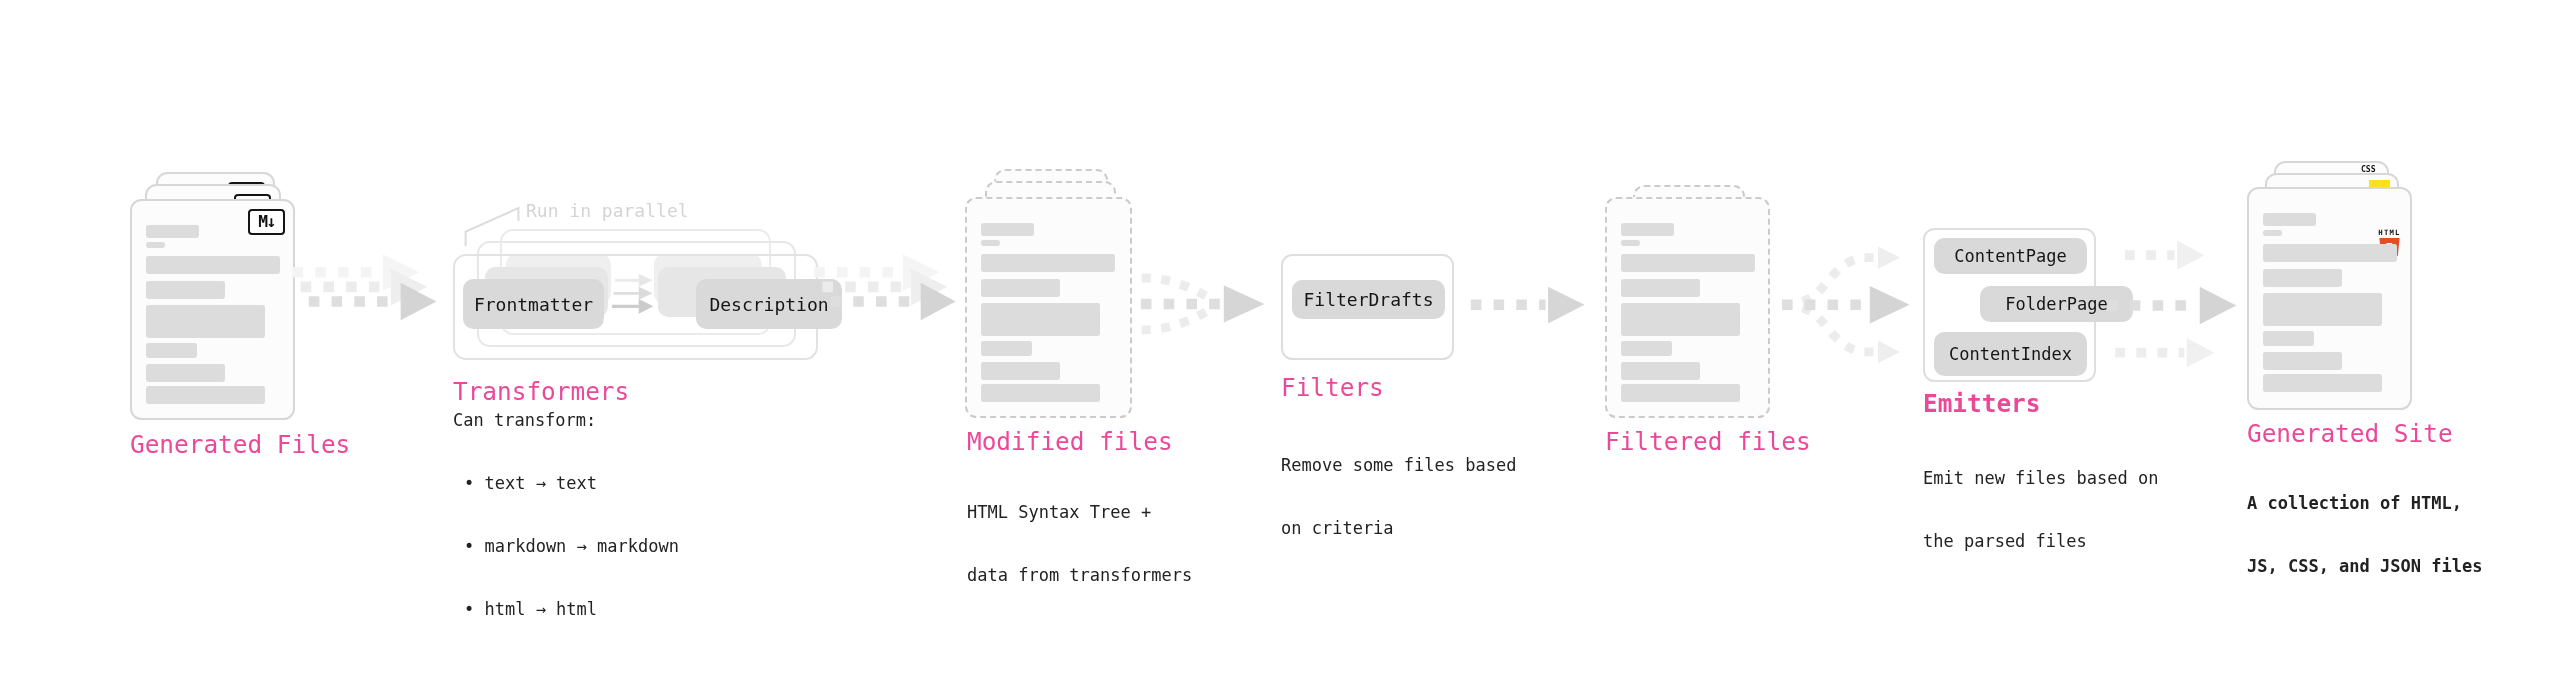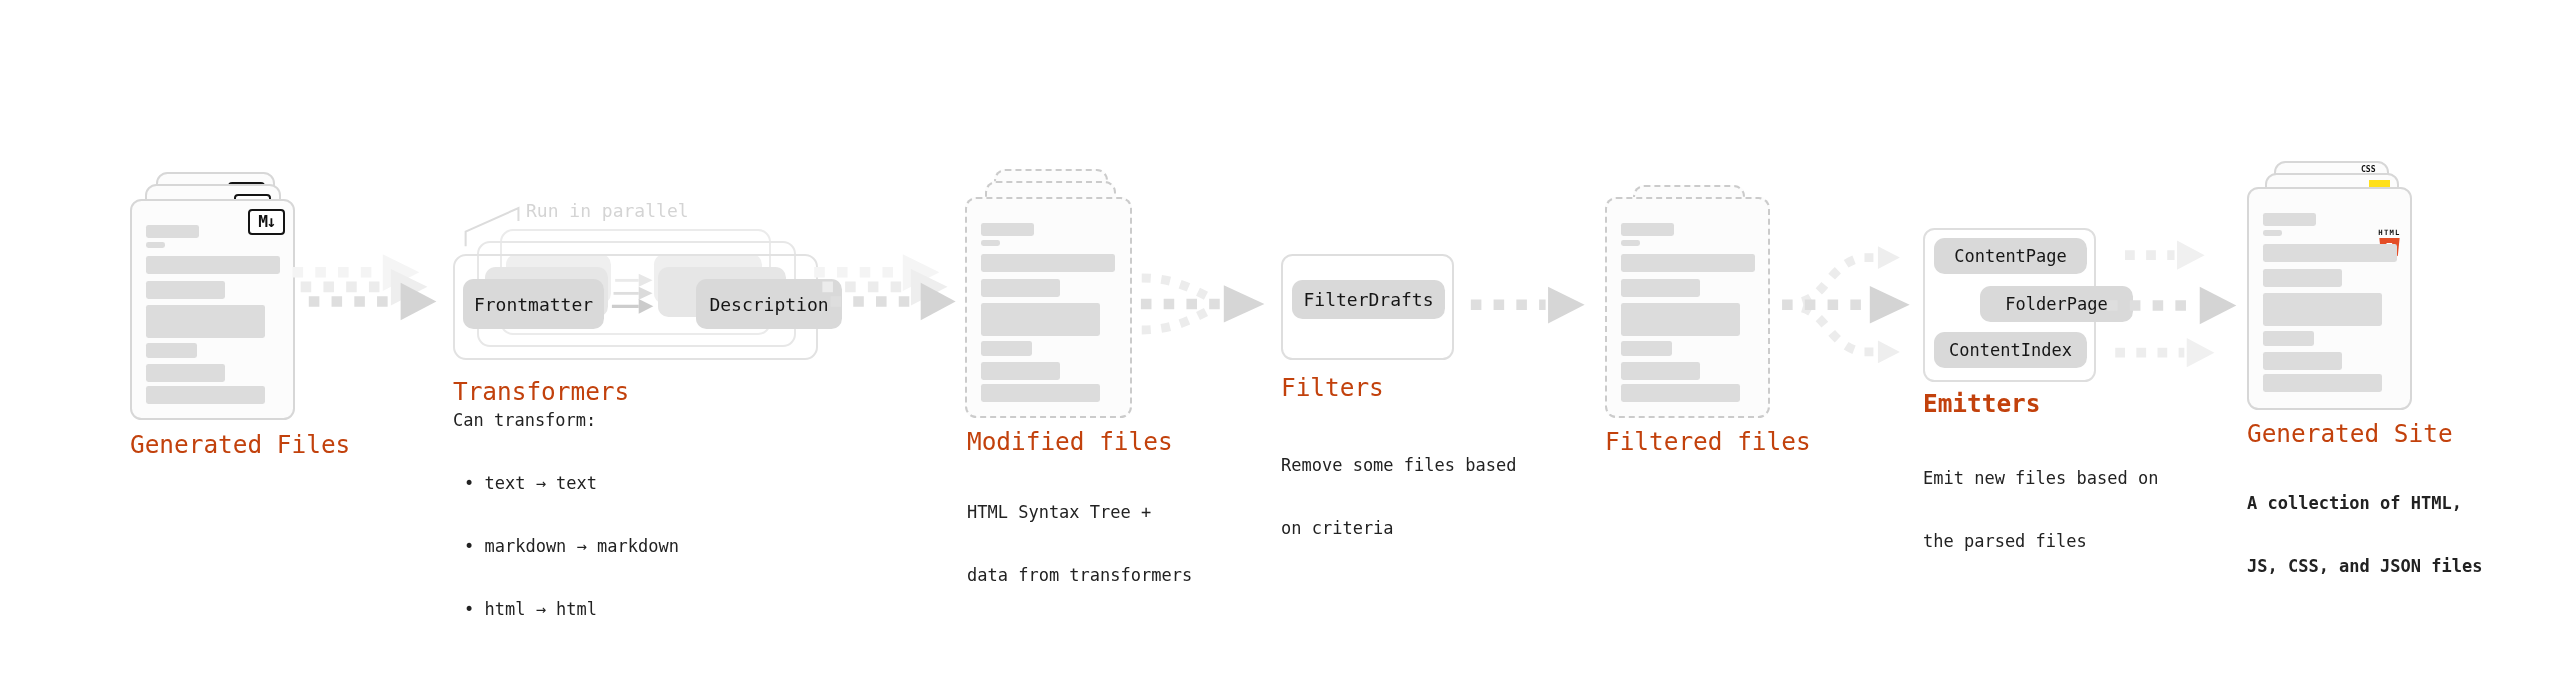--- a/index.html
+++ b/index.html
@@ -37,21 +37,21 @@
   .panel{position:absolute;background:#ffffff;border:2px solid #dedede;border-radius:11.4px;box-sizing:border-box;}
   .btn{position:absolute;background:#d9d9d9;border-radius:10.6px;color:#161616;
     display:flex;align-items:center;justify-content:center;font-size:18px;}
   .tf-box{position:absolute;background:transparent;border:2px solid #e2e2e2;border-radius:13px;box-sizing:border-box;}
   .tf-box.l1{border-color:#e7e7e7;}
   .tf-box.l2{border-color:#ebebeb;}
   .ghost{position:absolute;border-radius:10.6px;}
   .ghost.l1{background:#e6e6e6;}
   .ghost.l2{background:#efefef;}
   
-  .title{position:absolute;font-size:24.4px;font-weight:500;color:#c2410c;white-space:pre;}
+  .title{position:absolute;font-size:24.4px;font-weight:500;color:#ec4899;white-space:pre;}
   .body-text{position:absolute;font-size:17px;line-height:21px;color:#222222;white-space:pre;}
   .annotation{position:absolute;font-size:18px;color:#d4d4d4;white-space:pre;}
 </style>
 </head>
 <body>
 
 <div class="canvas">
 
   <div>
     <div class="doc" style="left:156px;top:172px;width:119px;height:221px;">
@@ -146,21 +146,21 @@
           <div></div>
       </div>
     </div>
     <div class="title" style="left:1605px;top:427px;">Filtered files</div>
   </div>
 
   <div>
     <div class="panel" style="left:1923px;top:228px;width:173px;height:154px;"></div>
     <div class="btn" style="left:1934px;top:238px;width:153px;height:36px;font-size:17px;">ContentPage</div>
     <div class="btn" style="left:1934px;top:286px;width:153px;height:36px;font-size:17px;margin-left:46px;">FolderPage</div>
-    <div class="btn" style="left:1934px;top:332px;width:153px;height:36px;font-size:17px;">ContentIndex</div>
+    <div class="btn" style="left:1934px;top:332px;width:153px;height:44px;font-size:17px;">ContentIndex</div>
     <div class="title" style="left:1923px;top:389px;font-weight:bold;">Emitters</div>
     <div class="body-text" style="left:1923px;top:426px;">
       <div>Emit new files based on</div>
       <div>the parsed files</div>
     </div>
   </div>
 
   <div>
     <div class="doc" style="left:2274px;top:161px;width:115px;height:223px;">
       <div class="css-badge">

